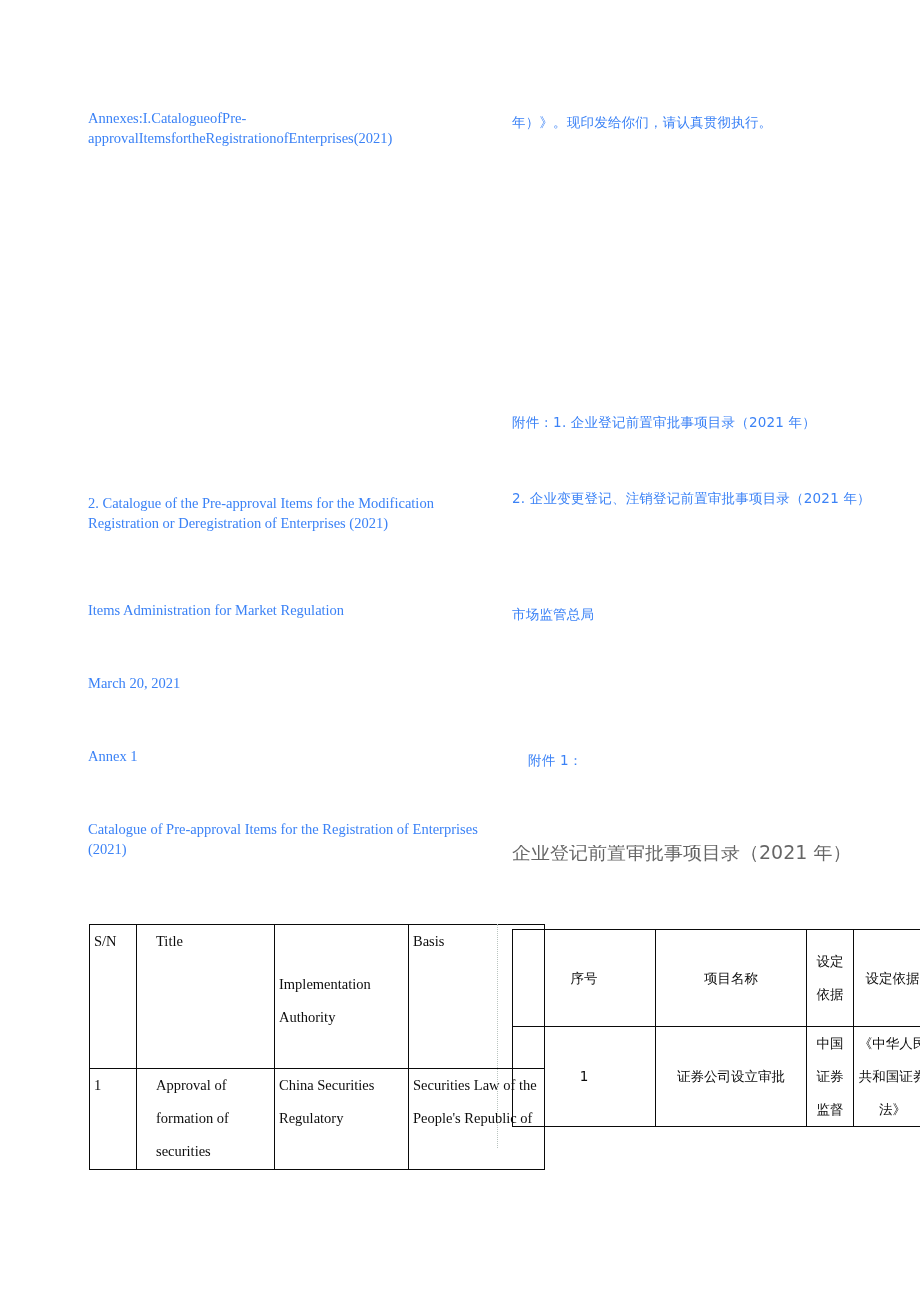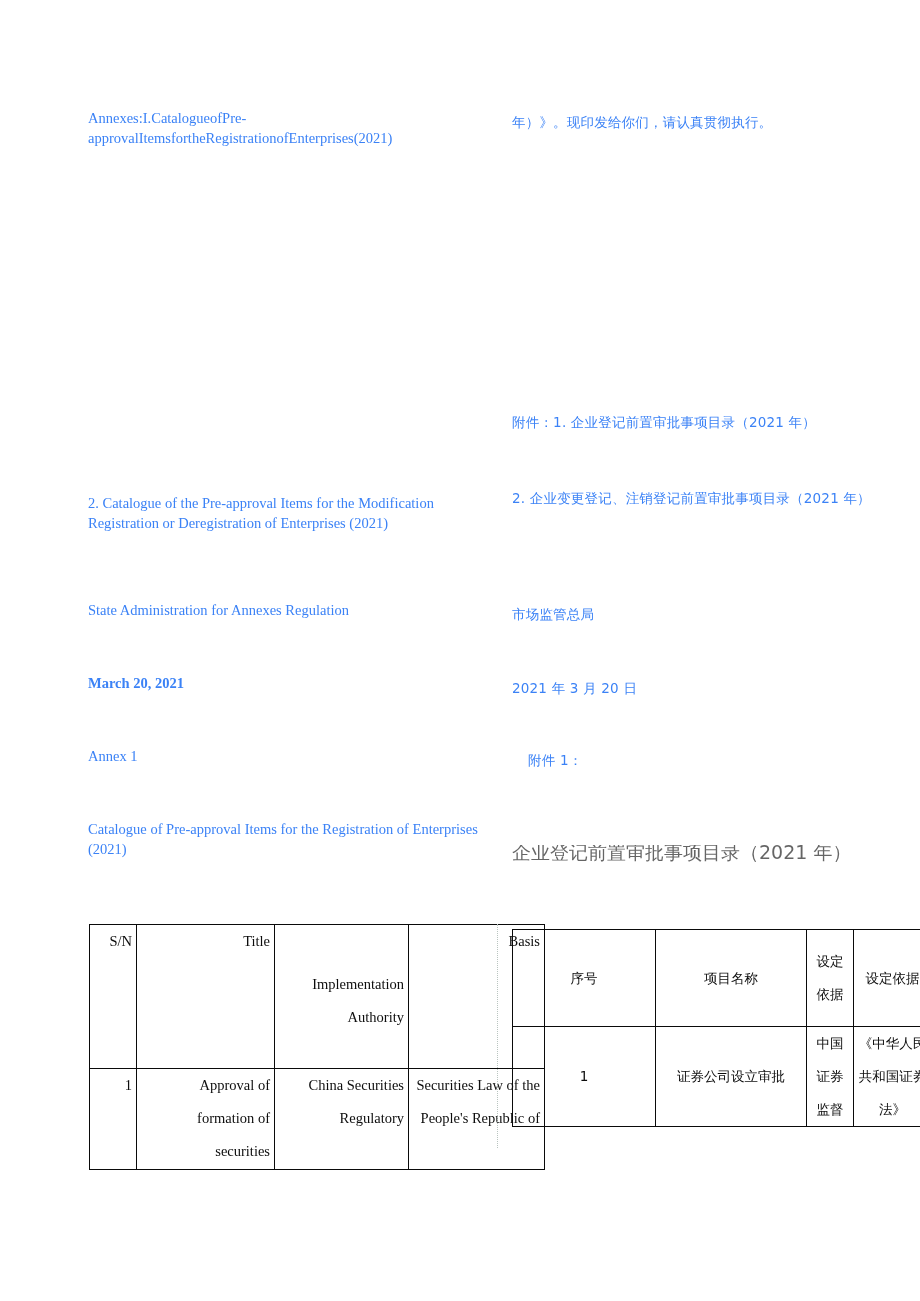--- a/index.html
+++ b/index.html
@@ -77,21 +77,21 @@
   .link {
     color: #5b8fb4;
   }
 
   
   #table-en {
     left: 89px;
     top: 924px;
     width: 406px;
   }
-  #table-en td { height: 100px; text-align: right; }
+  #table-en td { height: 100px; }
   #table-en .c0 { width: 38px; }
   #table-en .c1 { width: 114px; padding-left: 19px; }
   #table-en .c2 { width: 125px; }
   #table-en .c3 { width: 127px; }
   #table-en .pad-top { padding-top: 43px; }
 
   
   .overflow-guide {
     position: absolute;
     left: 497px;
@@ -122,37 +122,36 @@
 </style>
 </head>
 <body>
 
 <div class="page">
 
   <div class="tblock col-left" style="top:108px;">Annexes:I.CatalogueofPre-approvalItemsfortheRegistrationofEnterprises(2021)</div>
 
   <div class="tblock col-left" style="top:493px;">2. Catalogue of the Pre-approval Items for the Modification Registration or Deregistration of Enterprises (2021)</div>
 
-  <div class="tblock col-left" style="top:600px;">State Administration for Annexes Regulation</div>
+  <div class="tblock col-left" style="top:600px;">Items Administration for Market Regulation</div>
 
-  <div class="tblock col-left" style="top:673px;font-weight:bold;">March 20, 2021</div>
+  <div class="tblock col-left" style="top:673px;">March 20, 2021</div>
 
   <div class="tblock col-left" style="top:746px;">Annex 1</div>
 
   <div class="tblock col-left" style="top:819px;">Catalogue of Pre-approval Items for the Registration of Enterprises (2021)</div>
 
   <div class="tblock col-right zh" style="top:112px;">年）》。现印发给你们，请认真贯彻执行。</div>
 
   <div class="tblock col-right zh" style="top:400px;margin-top:12px;">附件：1. 企业登记前置审批事项目录（2021 年）</div>
 
   <div class="tblock col-right zh" style="top:488px;">2. 企业变更登记、注销登记前置审批事项目录（2021 年）</div>
 
   <div class="tblock col-right zh" style="top:604px;">市场监管总局</div>
 
-  <div class="tblock col-right zh" style="top:678px;">2021 年 3 月 20 日</div>
 
   <div class="tblock col-right zh" style="top:750px;margin-left:16px;">附件 1：</div>
 
   <div class="clipped col-right" style="top:845px;">
     <span class="inner">企业登记前置审批事项目录（2021 年）</span>
   </div>
 
   <table id="table-en" class="doc-table">
     <tbody>
       <tr>

